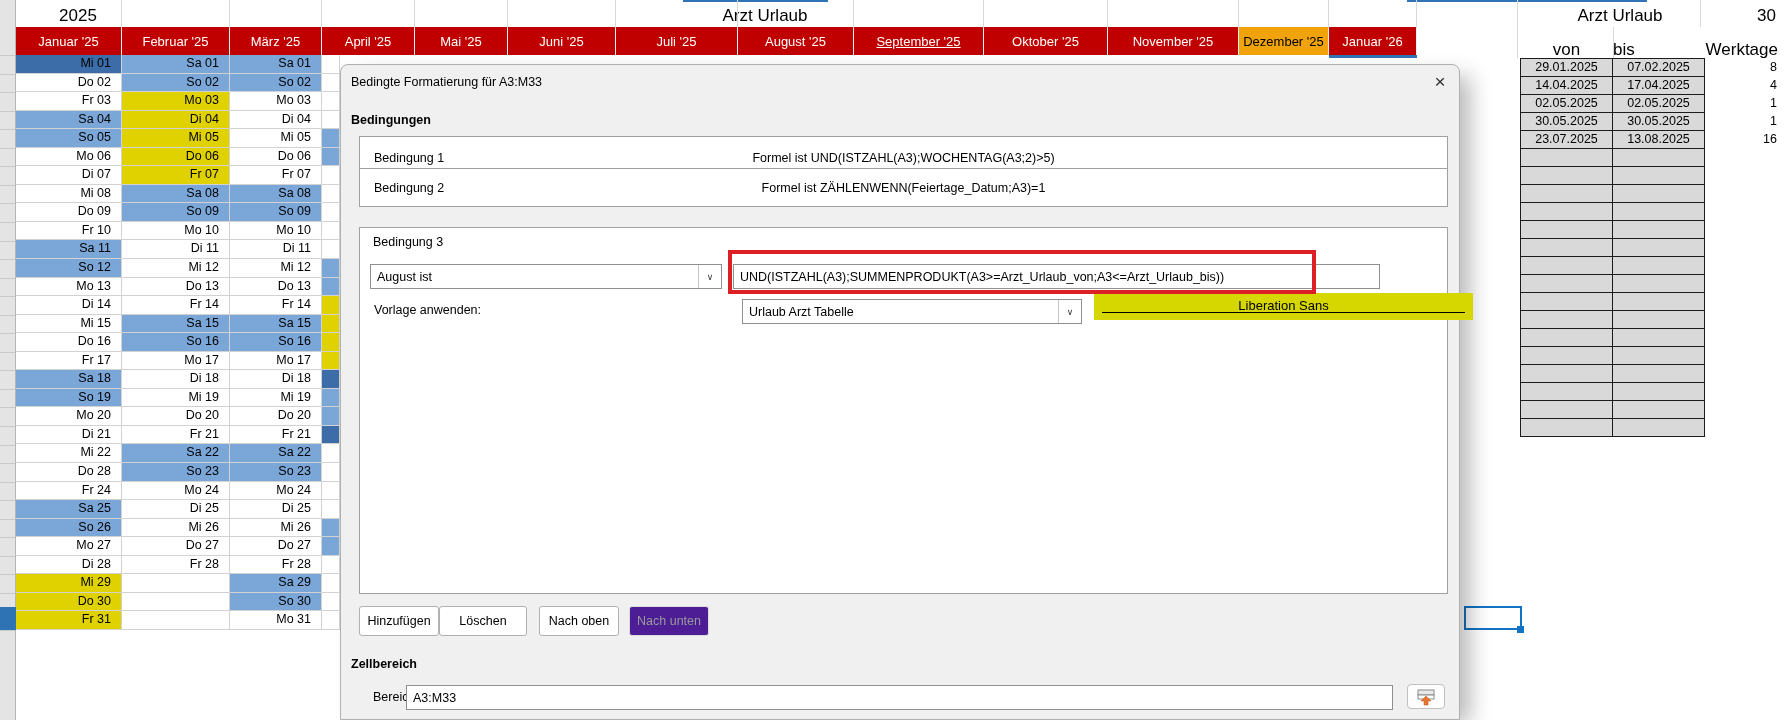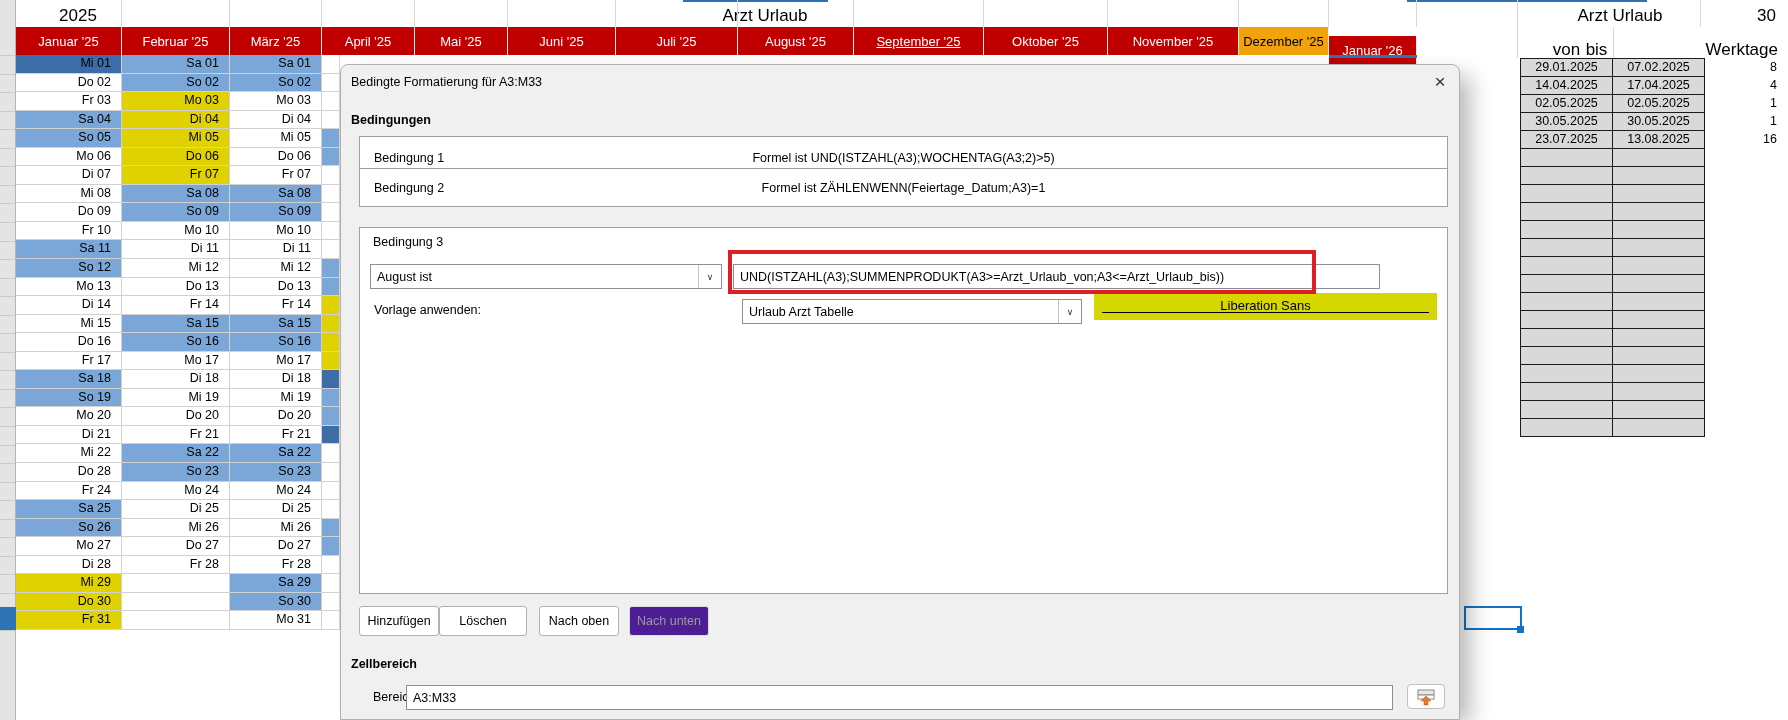--- a/index.html
+++ b/index.html
@@ -123,26 +123,26 @@
       <div class="month-cell" style="width: 92px;">März '25</div>
       <div class="month-cell" style="width: 93px;">April '25</div>
       <div class="month-cell" style="width: 93px;">Mai '25</div>
       <div class="month-cell" style="width: 108px;">Juni '25</div>
       <div class="month-cell" style="width: 122px;">Juli '25</div>
       <div class="month-cell" style="width: 116px;">August '25</div>
       <div class="month-cell" style="width: 130px; text-decoration: underline;">September '25</div>
       <div class="month-cell" style="width: 124px;">Oktober '25</div>
       <div class="month-cell" style="width: 131px;">November '25</div>
       <div class="month-cell hl" style="width: 90px;">Dezember '25</div>
-      <div class="month-cell" style="width: 88px; margin-top: 9px;">Januar '26</div>
+      <div class="month-cell" style="width: 88px;">Januar '26</div>
     </div>
   <div class="abs" style="left:1329px;top:55px;width:88px;height:3px;background:#2e74b5"></div>
 
   <div class="toplabel" style="left:1520px;top:40px;width:93px;text-align:center">von</div>
-  <div class="toplabel" style="left:1550px;top:40px;width:93px;text-align:center">bis</div>
+  <div class="toplabel" style="left:1613px;top:40px;width:93px;">bis</div>
   <div class="toplabel" style="left:1688px;top:40px;width:90px;text-align:right">Werktage</div>
 
   <div id="rtable">
       <div class="tbl-row">
         <div class="tbl-cell">29.01.2025</div>
         <div class="tbl-cell">07.02.2025</div>
         <div class="wk-cell">8</div>
       </div>
       <div class="tbl-row">
         <div class="tbl-cell">14.04.2025</div>
@@ -276,21 +276,21 @@
       <input class="fld" style="left: 373px; top: 36px; width: 647px; height: 25px;" value="UND(ISTZAHL(A3);SUMMENPRODUKT(A3&gt;=Arzt_Urlaub_von;A3&lt;=Arzt_Urlaub_bis))">
       <div id="redbox" style="left:368px;top:22px;width:588px;height:44px"></div>
 
       <span class="dlg-abs" style="left:14px;top:75px">Vorlage anwenden:</span>
 
       <div class="combo" style="left:382px;top:71px;width:340px;height:25px">
         <span class="val">Urlaub Arzt Tabelle</span>
         <span class="chev">∨</span>
       </div>
 
-      <div id="preview" style="left:734px;top:65px;width:343px;height:27px;line-height:25px">
+      <div id="preview" style="left:734px;top:65px;width:379px;height:27px;line-height:25px">
         <span>Liberation Sans</span>
         <span class="uline"></span>
       </div>
     </div>
 
     <div class="btn" style="left:18px;top:541px;width:80px">Hinzufügen</div>
     <div class="btn" style="left:98px;top:541px;width:88px">Löschen</div>
     <div class="btn" style="left:198px;top:541px;width:80px">Nach oben</div>
     <div class="btn disabled" style="left:288px;top:541px;width:80px">Nach unten</div>
 

